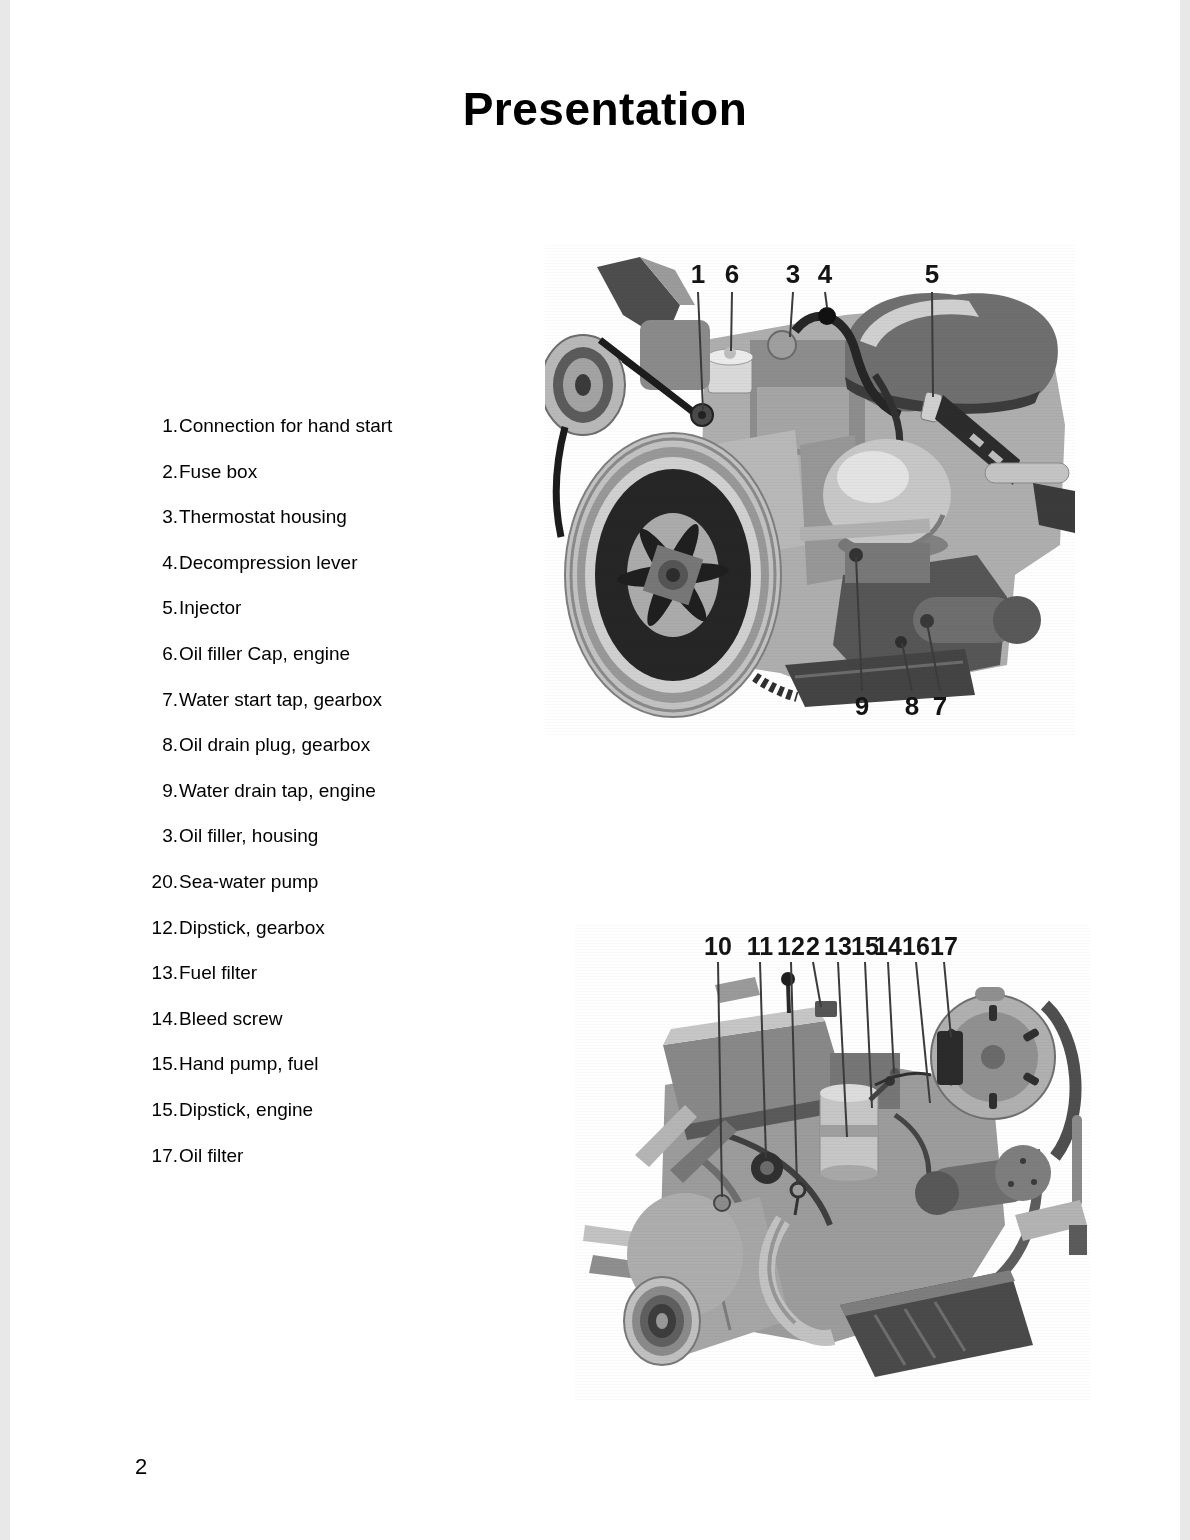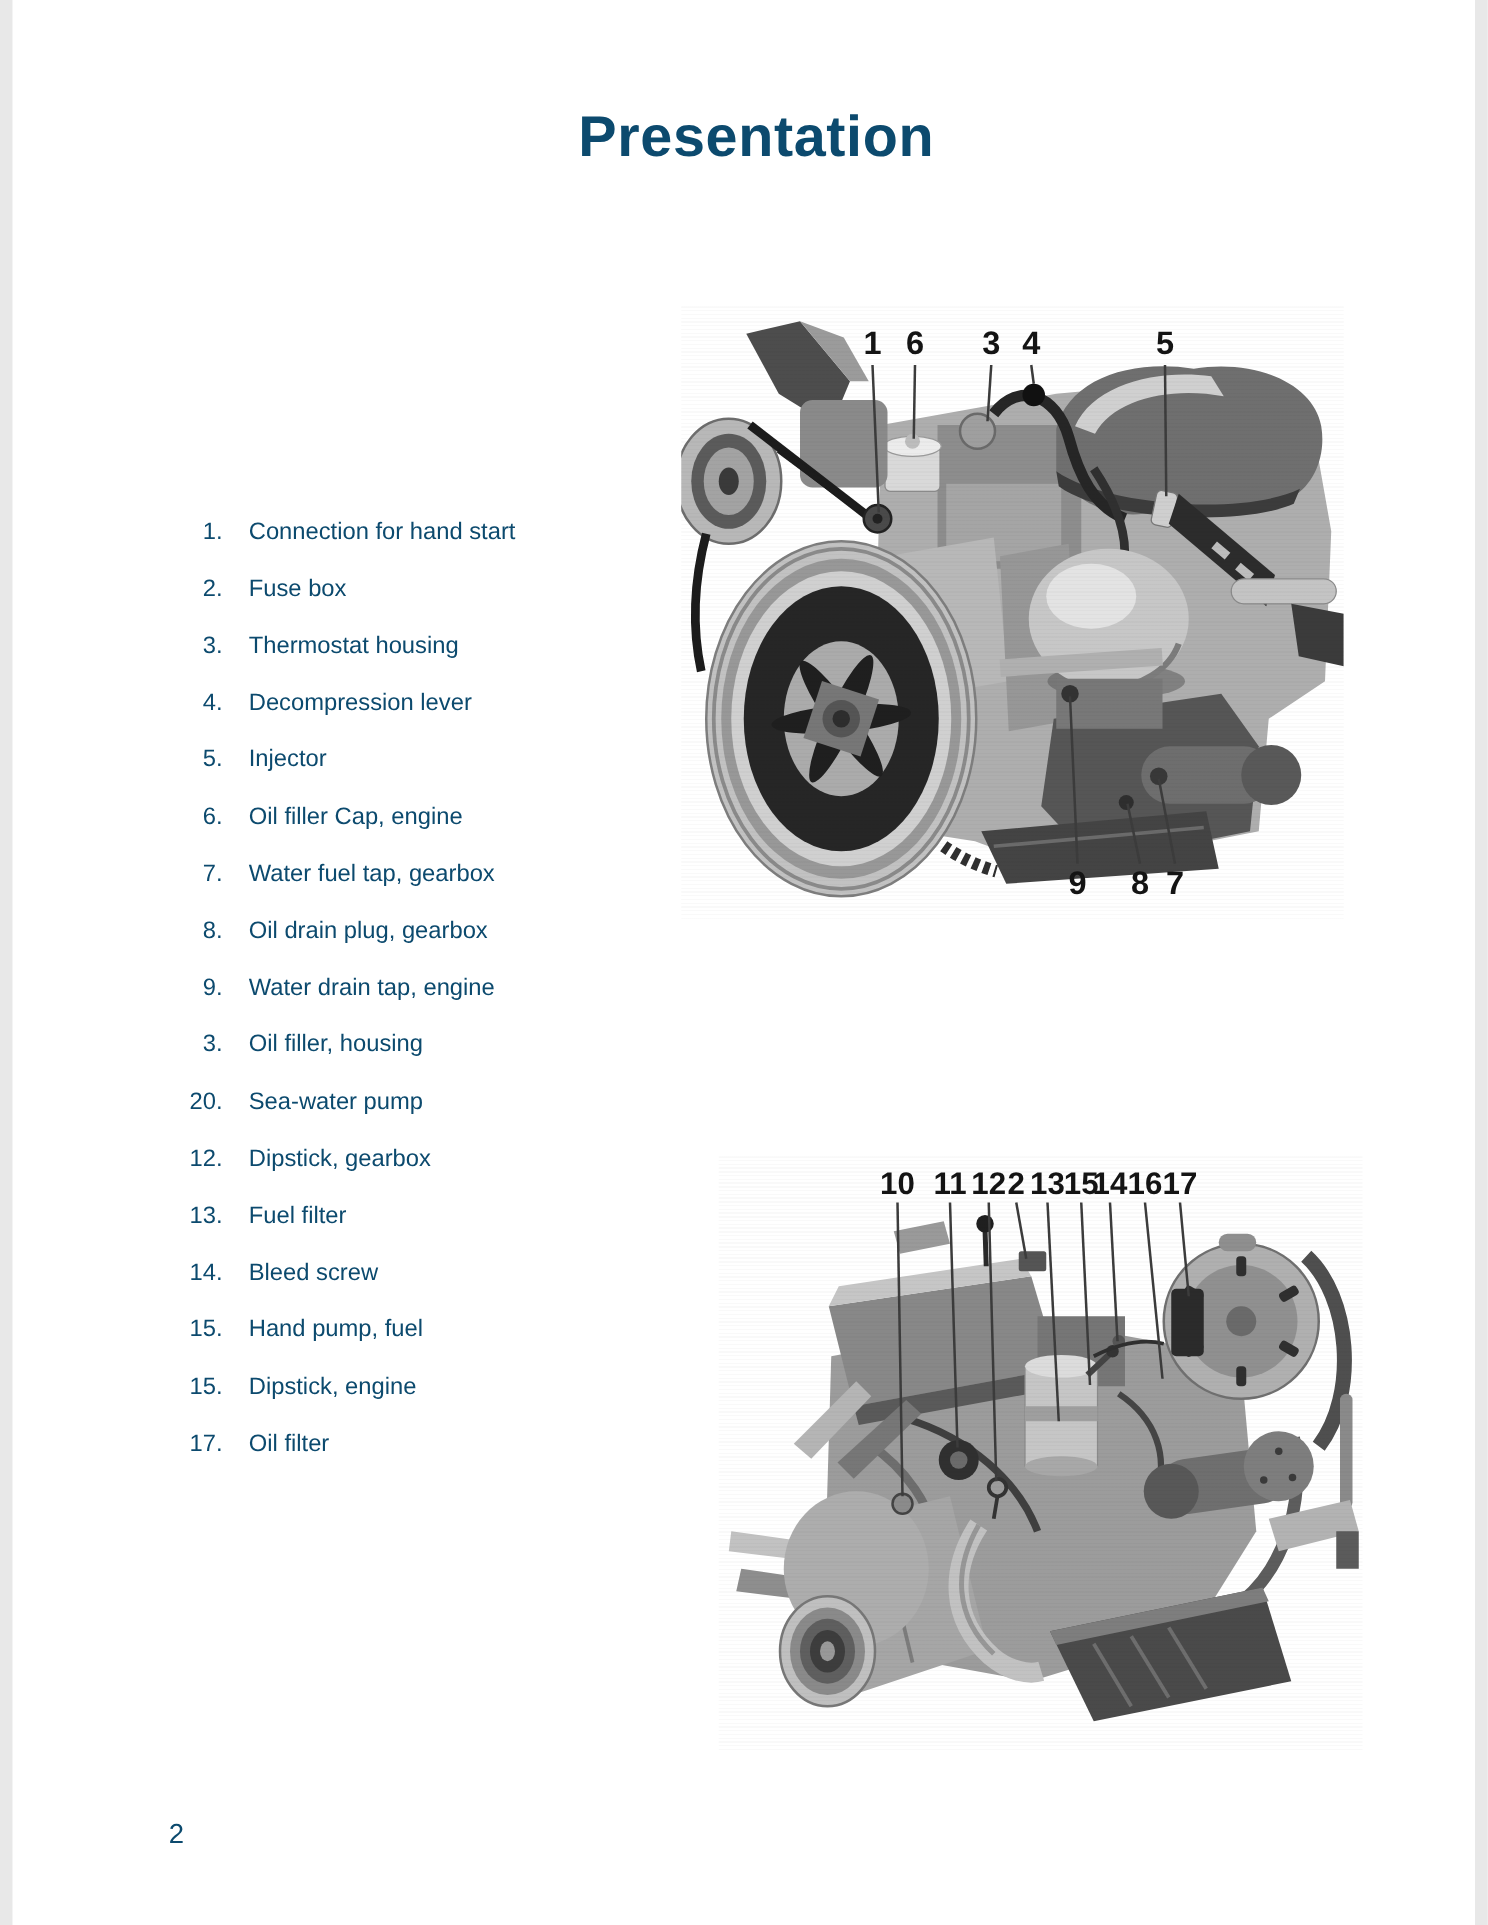--- a/index.html
+++ b/index.html
@@ -2,21 +2,21 @@
 <html><head>
 <meta charset="utf-8">
 <style>
   html,body{margin:0;padding:0;background:#e8e8e8;}
   .page{
     position:relative;
     width:1170px;height:1540px;
     margin:0 auto;
     background:#ffffff;
     font-family:"Liberation Sans",sans-serif;
-    color:#0c4a6e;
+    color:#000000;
     overflow:hidden;
   }
   .title{
     position:absolute;
     left:0;top:84px;width:1190px;
     text-align:center;
     font-size:46px;line-height:50px;
     font-weight:bold;
     letter-spacing:0.5px;
     margin:0;
@@ -35,21 +35,21 @@
     line-height:21px;
     white-space:nowrap;
   }
   .pl-num{
     display:inline-block;
     width:28px;
     text-align:right;
     flex:0 0 28px;
   }
   .pl-label{
-    margin-left:21px;
+    margin-left:1px;
   }
   .fig{
     position:absolute;
     margin:0;padding:0;
   }
   .fig-top{left:535px;top:245px;width:530px;height:490px;}
   .fig-bottom{left:565px;top:925px;width:515px;height:475px;}
   .fig svg{display:block;width:100%;height:100%;}
   
   .fig::after{
@@ -100,21 +100,21 @@
     <li class="pl-item">
         <span class="pl-num">5.</span>
         <span class="pl-label">Injector</span>
       </li>
     <li class="pl-item">
         <span class="pl-num">6.</span>
         <span class="pl-label">Oil filler Cap, engine</span>
       </li>
     <li class="pl-item">
         <span class="pl-num">7.</span>
-        <span class="pl-label">Water fuel tap, gearbox</span>
+        <span class="pl-label">Water start tap, gearbox</span>
       </li>
     <li class="pl-item">
         <span class="pl-num">8.</span>
         <span class="pl-label">Oil drain plug, gearbox</span>
       </li>
     <li class="pl-item">
         <span class="pl-num">9.</span>
         <span class="pl-label">Water drain tap, engine</span>
       </li>
     <li class="pl-item">

